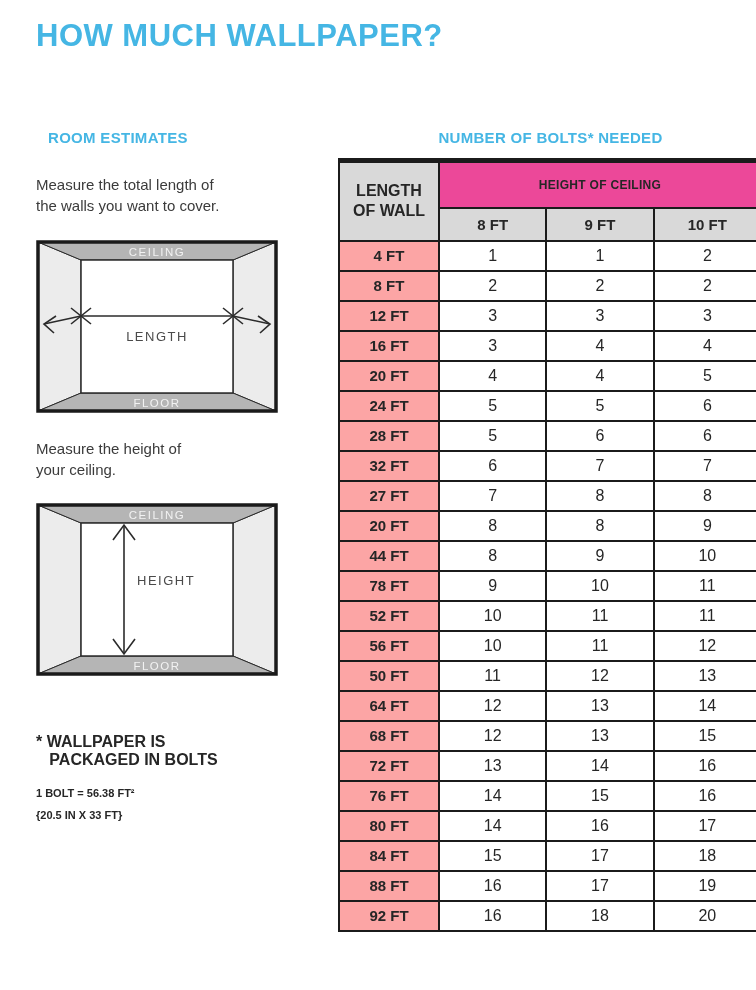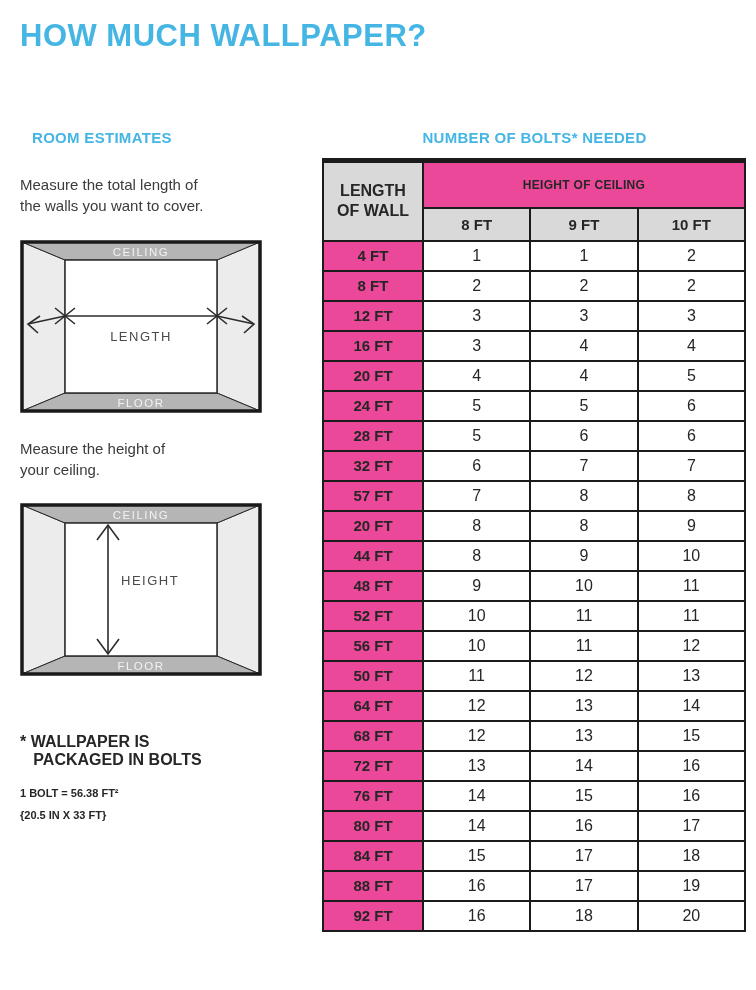--- a/index.html
+++ b/index.html
@@ -5,21 +5,21 @@
   :root { --accent: #45b6e4; }
   * { box-sizing: border-box; }
   html, body { margin: 0; padding: 0; }
   body {
     width: 756px; height: 990px;
     background: #ffffff;
     font-family: "Liberation Sans", sans-serif;
     color: #3b3b3b;
     overflow: hidden;
   }
-  .page { padding: 18px 10px 0 20px; width: 692px; height: 990px; }
+  .page { padding: 18px 10px 0 36px; width: 692px; height: 990px; }
   h1 {
     margin: 0;
     font-size: 31px;
     line-height: 36px;
     font-weight: bold;
     letter-spacing: 0.5px;
     color: var(--accent);
   }
   .columns { display: flex; margin-top: 64px; }
   .left-col { width: 244px; margin-right: 58px; flex: none; }
@@ -96,21 +96,21 @@
   th.sub {
     background: #d9d9d9;
     height: 33px;
     font-size: 15px;
     font-weight: bold;
     border-left: none;
     border-right: none;
     border-top-width: 1px;
   }
   td.label {
-    background: #ec4899;
+    background: #fca5a5;
     font-weight: bold;
     font-size: 15px;
     border-right-width: 5px;
     height: 30px;
   }
   td.val {
     background: #ffffff;
     font-size: 16px;
     color: #414141;
     border-left-width: 1px;
@@ -250,39 +250,39 @@
               <td class="val">6</td>
               <td class="val">6</td>
             </tr>
             <tr>
               <td class="label">32 FT</td>
               <td class="val">6</td>
               <td class="val">7</td>
               <td class="val">7</td>
             </tr>
             <tr>
-              <td class="label">57 FT</td>
+              <td class="label">27 FT</td>
               <td class="val">7</td>
               <td class="val">8</td>
               <td class="val">8</td>
             </tr>
             <tr>
               <td class="label">20 FT</td>
               <td class="val">8</td>
               <td class="val">8</td>
               <td class="val">9</td>
             </tr>
             <tr>
               <td class="label">44 FT</td>
               <td class="val">8</td>
               <td class="val">9</td>
               <td class="val">10</td>
             </tr>
             <tr>
-              <td class="label">48 FT</td>
+              <td class="label">78 FT</td>
               <td class="val">9</td>
               <td class="val">10</td>
               <td class="val">11</td>
             </tr>
             <tr>
               <td class="label">52 FT</td>
               <td class="val">10</td>
               <td class="val">11</td>
               <td class="val">11</td>
             </tr>

